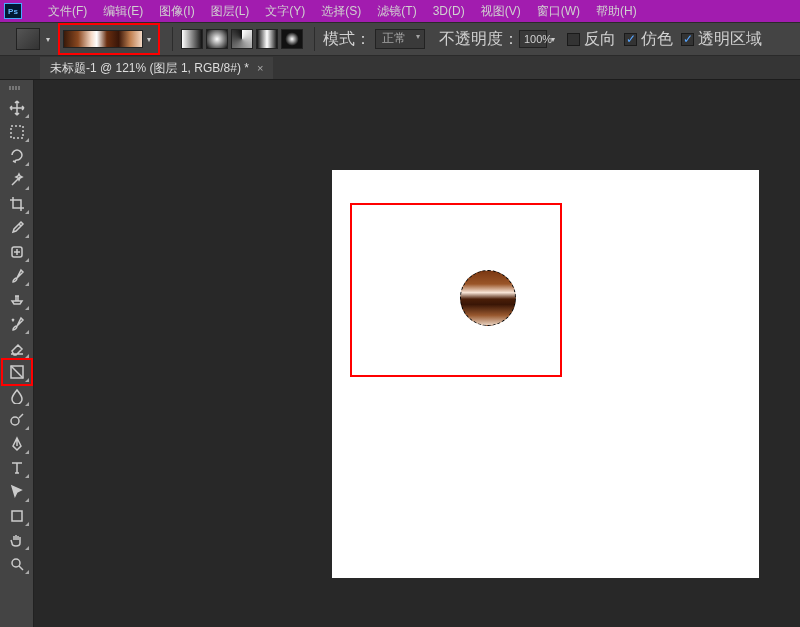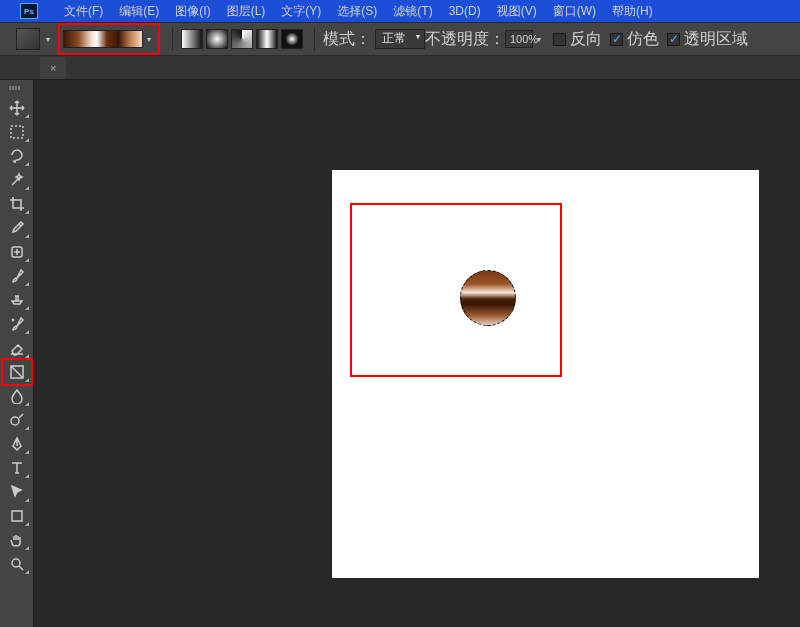--- a/index.html
+++ b/index.html
@@ -4,23 +4,23 @@
 <style>
 * { margin: 0; padding: 0; box-sizing: border-box; }
 body {
   width: 800px; height: 627px;
   background: #323232;
   font-family: "Microsoft YaHei", sans-serif;
   font-size: 12px; color: #d0d0d0;
   overflow: hidden; position: relative;
 }
 .menubar {
-  height: 22px; background: #1d4ed8;
+  height: 22px; background: #a21caf;
   display: flex; align-items: center;
-  padding-left: 20px;
+  padding-left: 4px;
   text-align: center;
 }
 .ps-logo {
   width: 18px; height: 16px;
   background: #001833;
   border: 1px solid #4aa8ff;
   display: flex; align-items: center; justify-content: center;
   font-size: 8px; color: #66b7ff; font-weight: bold;
   margin-right: 18px;
 }
@@ -61,21 +61,21 @@
   display: flex; align-items: center; justify-content: center;
 }
 .gt-linear { background: linear-gradient(90deg,#fff,#111); }
 .gt-radial { background: radial-gradient(circle,#fff,#111); }
 .gt-angle  { background: conic-gradient(#fff,#111); }
 .gt-reflect{ background: linear-gradient(90deg,#111,#fff,#111); }
 .gt-diamond{ background: radial-gradient(circle,#fff 0%,#111 50%,#111 100%); }
 .lbl { font-size: 16px; }
 .select {
   height: 20px; background: #3a3a3a;
-  border: 1px solid #222; color: #e5e5e5;
+  border: 1px solid #222; color: #a3a3a3;
   padding: 0 18px 0 6px; font-size: 12px;
   margin-left: 4px; position: relative;
 }
 .pct-box {
   width: 28px; height: 18px;
   background: #3a3a3a; border: 1px solid #222;
   color: #d0d0d0; font-size: 11px; padding-left: 4px;
   display: flex; align-items: center;
 }
 .check { width: 13px; height: 13px; border: 1px solid #1a1a1a; background: #333; position: relative; }
@@ -176,21 +176,21 @@
   <div class="grad-type-btn gt-diamond"></div>
 
   <div class="sep"></div>
 
   <span class="lbl">模式：</span>
   <div class="select">
     <span>正常</span>
     <span style="position:absolute;right:4px;top:2px;font-size:8px">▾</span>
   </div>
 
-  <span class="lbl" style="">不透明度：</span>
+  <span class="lbl" style="margin-left:14px">不透明度：</span>
   <div class="pct-box">
     <span>100%</span>
   </div>
   <div class="dd-arrow">▾</div>
 
   <div class="ckrow">
     <div class="check"></div>
     <span class="lbl">反向</span>
   </div>
   <div class="ckrow">
@@ -198,20 +198,21 @@
     <span class="lbl">仿色</span>
   </div>
   <div class="ckrow">
     <div class="check on"></div>
     <span class="lbl">透明区域</span>
   </div>
 </div>
 
 <div class="tabbar">
   <div class="tab">
+    <span>未标题-1 @ 121% (图层 1, RGB/8#) *</span>
     <span class="tab-close">×</span>
   </div>
 </div>
 
 <div class="toolbox">
   <div class="tgrip">
       <span></span>
       <span></span>
       <span></span>
       <span></span>

